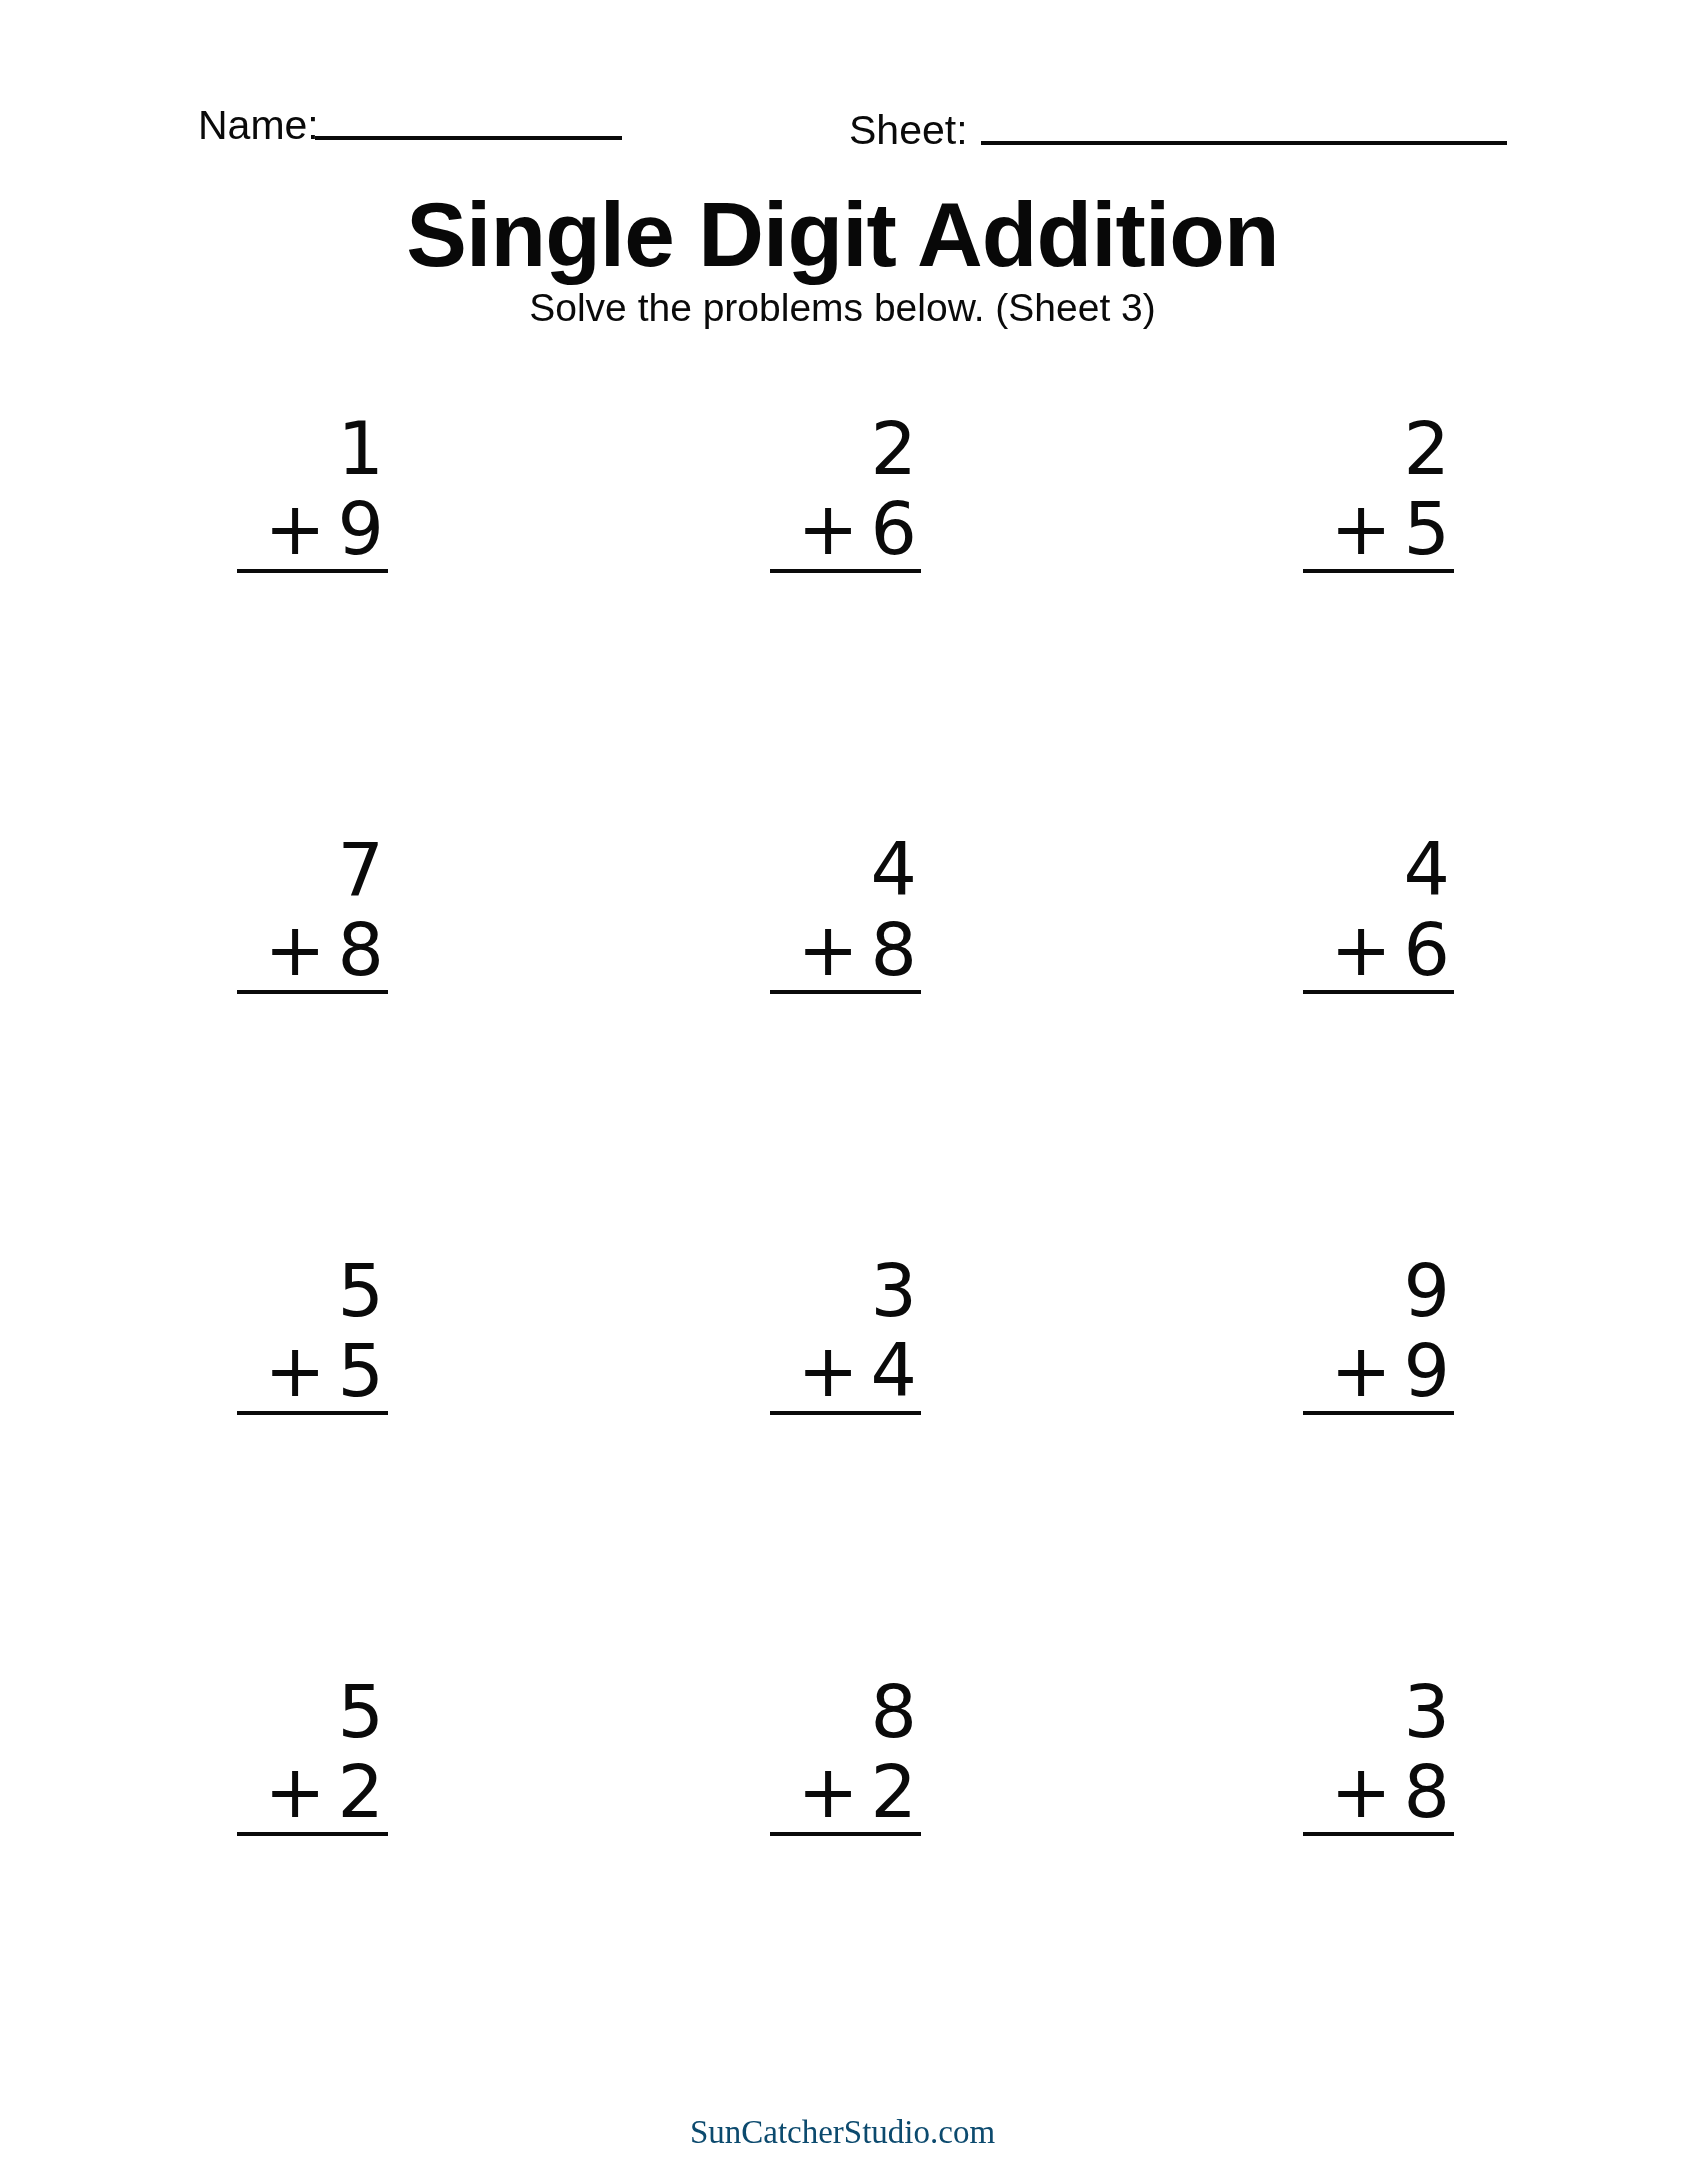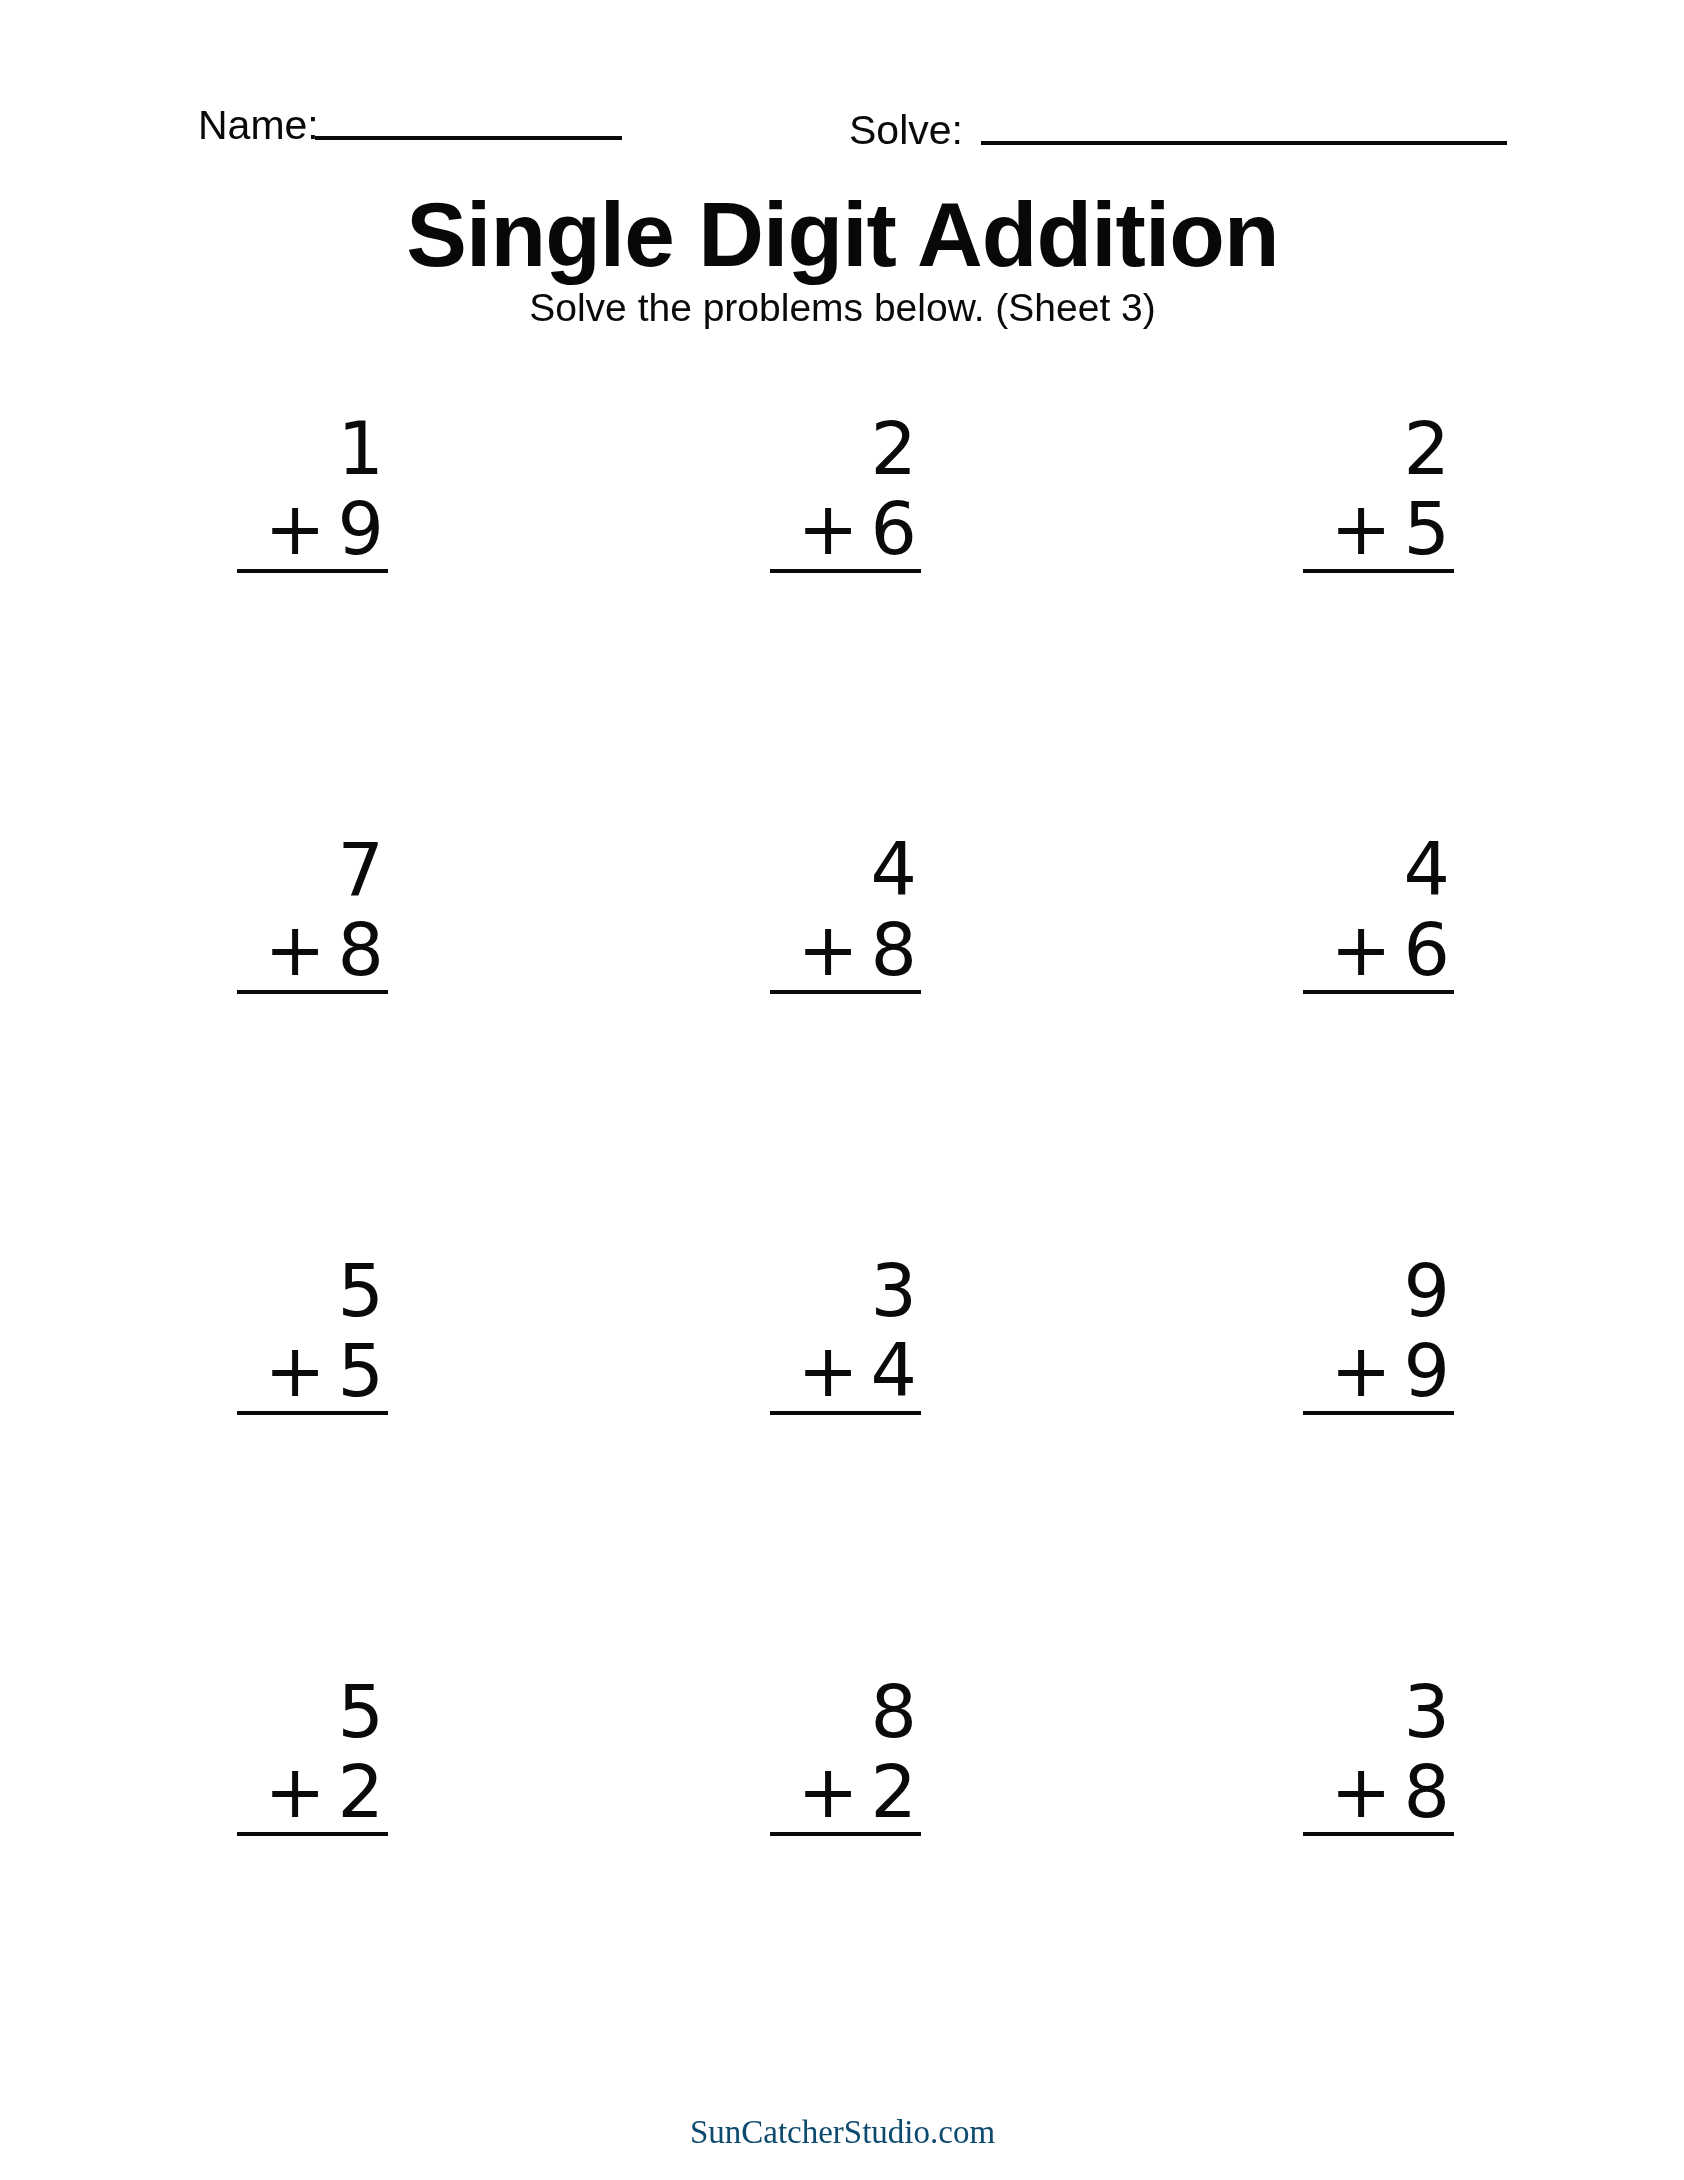--- a/index.html
+++ b/index.html
@@ -106,21 +106,21 @@
     color: #0c4a6e;
     font-family: Liberation Serif, serif;
   }
 </style>
 </head>
 <body>
 
 <span id="date-label" class="hdr-label">Name:</span>
 <span id="date-line" class="blank-line"></span>
 
-<span id="name-label" class="hdr-label">Solve:</span>
+<span id="name-label" class="hdr-label">Sheet:</span>
 <span id="name-line" class="blank-line"></span>
 
 <div class="title">Single Digit Addition</div>
 <div class="subtitle">Solve the problems below. (Sheet 3)</div>
 
 <div class="problems">
 
   <div class="problem">
     <div class="top-row">1</div>
     <div class="bottom-row">

